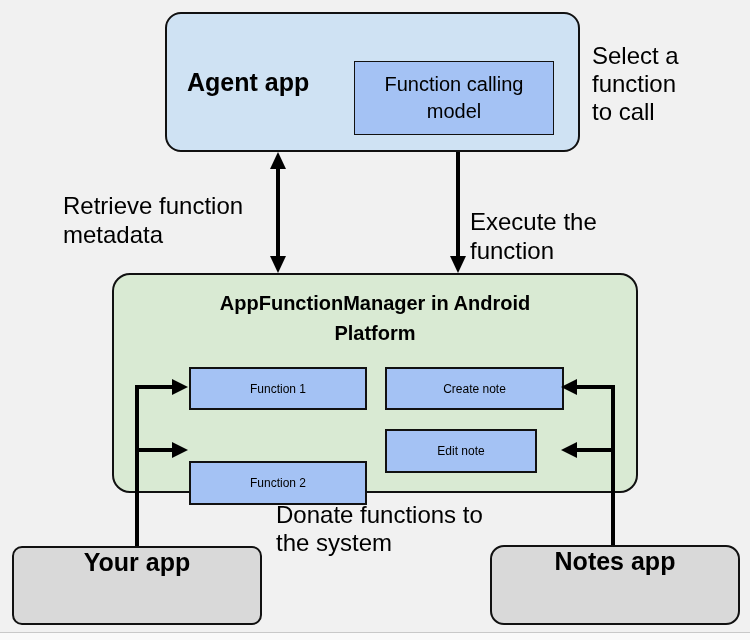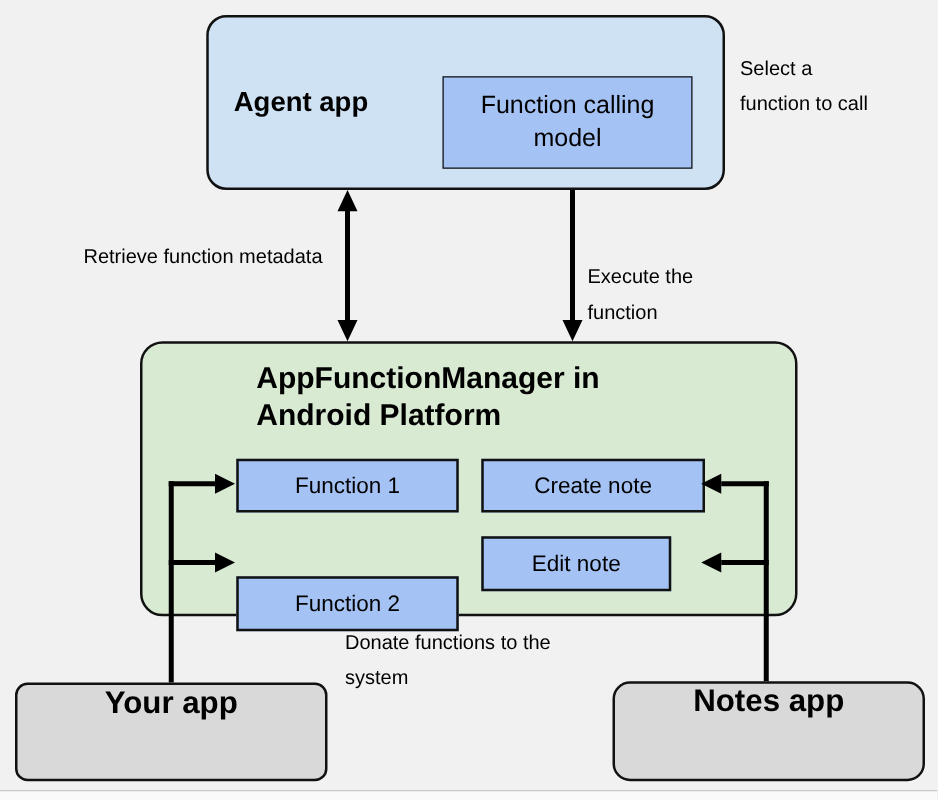--- a/index.html
+++ b/index.html
@@ -21,60 +21,60 @@
   .stage{position:relative;width:750px;height:640px;background:var(--background);}
 
   
   .agent-box{
     position:absolute;left:165px;top:12px;width:415px;height:140px;
     background:var(--agent-box-fill);
     border:2px solid #111;border-radius:16px;
     display:flex;align-items:center;justify-content:space-between;
     padding:0 24px 0 20px;
   }
-  .agent-label{font-size:22px;font-weight:bold;white-space:nowrap;}
+  .agent-label{font-size:25px;font-weight:bold;white-space:nowrap;}
   .model-box{
     flex:none;width:200px;height:74px;
     background:var(--model-box-fill);
     border:1.5px solid #111;
     display:flex;align-items:center;justify-content:center;text-align:center;
     font-size:20px;line-height:27px;padding:0 10px;margin-top:32px;
   }
 
   
-  .annotation{position:absolute;font-size:16px;line-height:28px;}
+  .annotation{position:absolute;font-size:24px;line-height:28px;}
   .select-annotation{left:592px;top:42px;width:104px;text-align:left;}
-  .retrieve-annotation{left:63px;top:191px;width:195px;text-align:right;line-height:29px;}
+  .retrieve-annotation{left:63px;top:191px;width:195px;text-align:left;line-height:29px;}
   .execute-annotation{left:470px;top:207px;width:135px;text-align:left;line-height:29px;}
   .donate-annotation{left:276px;top:501px;width:210px;}
 
   
   .line{position:absolute;background:var(--line);}
   .tri{position:absolute;width:0;height:0;}
   .tri-up{border-left:8px solid transparent;border-right:8px solid transparent;border-bottom:17px solid var(--line);}
   .tri-down{border-left:8px solid transparent;border-right:8px solid transparent;border-top:17px solid var(--line);}
   .tri-right{border-top:8px solid transparent;border-bottom:8px solid transparent;border-left:16px solid var(--line);}
   .tri-left{border-top:8px solid transparent;border-bottom:8px solid transparent;border-right:16px solid var(--line);}
 
   
   .manager-box{
     position:absolute;left:112px;top:273px;width:526px;height:220px;
     background:var(--manager-box-fill);
     border:2px solid #111;border-radius:18px;
   }
   .manager-title{
-    width:340px;margin:13px auto 0;
-    font-size:24px;font-weight:bold;line-height:30px;
+    width:340px;margin:13px auto 0;text-align:center;
+    font-size:20px;font-weight:bold;line-height:30px;
   }
   .fn-box{
     position:absolute;
     background:var(--function-box-fill);
     border:2px solid #111;
     display:flex;align-items:center;justify-content:center;
-    font-size:18px;
+    font-size:12px;
   }
   .fn-1{left:75px;top:92px;width:178px;height:43px;}
   .fn-create{left:271px;top:92px;width:179px;height:43px;}
   .fn-2{left:75px;top:154px;width:178px;height:44px;margin-top:32px;}
   .fn-edit{left:271px;top:154px;width:152px;height:44px;text-align:right;}
 
   
   .app-box{
     position:absolute;
     background:var(--app-box-fill);

